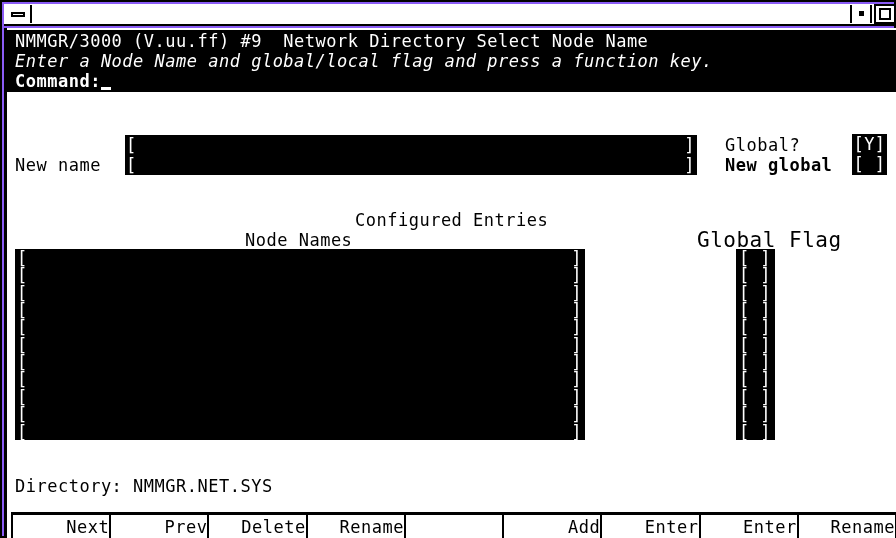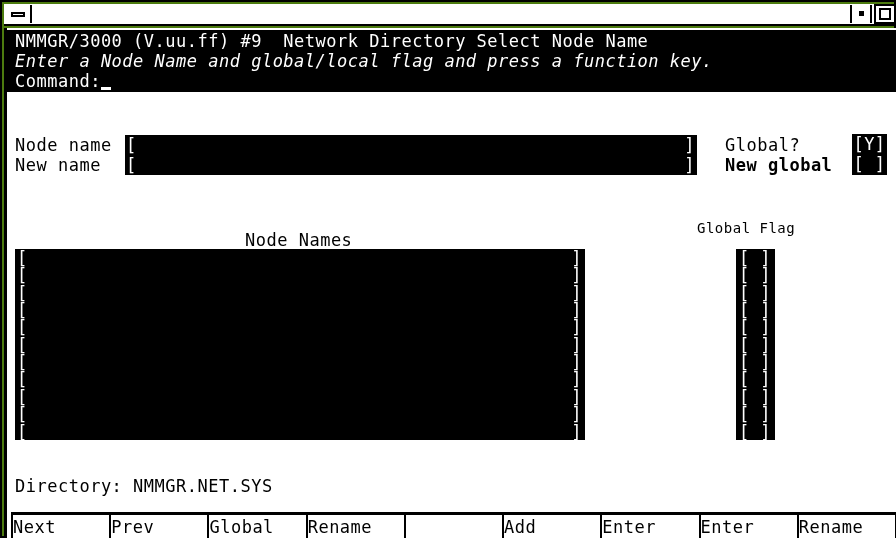--- a/index.html
+++ b/index.html
@@ -15,21 +15,21 @@
   }
 
   
   #window {
     position: absolute;
     left: 0; top: 0;
     width: 896px;
     height: 538px;
     box-sizing: border-box;
     border: 2px solid #000;
-    background: #4d7c0f;
+    background: #8b5cf6;
   }
 
   
   #titlebar {
     position: absolute;
     left: 2px; top: 2px;
     width: 892px;
     height: 22px;
     box-sizing: border-box;
     border-bottom: 2px solid #000;
@@ -112,21 +112,21 @@
     position: absolute;
     left: 8px;
     font-size: 17px;
     line-height: 20px;
     letter-spacing: 0.5px;
     white-space: pre;
     color: #fff;
   }
   #hdr-title { top: 1px; }
   #hdr-instruction { top: 21px; font-style: italic; }
-  #hdr-command { top: 41px; }
+  #hdr-command { top: 41px; font-weight: bold; }
 
   .cmd-cursor {
     position: absolute;
     left: 94px;
     top: 57px;
     width: 10px;
     height: 3px;
     background: #fff;
   }
 
@@ -162,21 +162,21 @@
   .field .br-l { position: absolute; left: 1px;  top: 0px; }
   .field .br-r { position: absolute; right: 2px; top: 0px; }
 
   #fld-global     { left: 845px; top: 106px; width: 35px; height: 21px; text-align: center; }
   #fld-new-global { left: 845px; top: 126px; width: 35px; height: 21px; text-align: center; }
   .flagbox { padding: 0; }
 
   
   #sec-title  { left: 348px; top: 182px; font-size: 17px; }
   #col-nodes  { left: 238px; top: 202px; font-size: 17px; }
-  #col-flag   { left: 690px; top: 190px; font-size: 14px; }
+  #col-flag   { left: 690px; top: 202px; font-size: 21px; }
 
   
   #list-nodes {
     position: absolute;
     left: 8px;
     top: 221px;
     width: 570px;
     height: 191px;
     background: #000;
   }
@@ -224,21 +224,21 @@
     box-sizing: border-box;
     border-right: 2px solid #000;
     border-bottom: 2px solid #000;
     position: relative;
     background: #fff;
     padding-top: 2px;
   }
   .fkey:first-child { border-left: 2px solid #000; }
   .fkey span {
     display: block;
-    text-align: left;
+    text-align: right;
     font-size: 17px;
     line-height: 21px;
     color: #000;
     white-space: pre;
     letter-spacing: 0.5px;
   }
   .fkey.blank span.l1 {
     border-bottom: 2px solid #000;
     height: 21px;
   }
@@ -262,38 +262,38 @@
 
   <div id="screen">
 
     <div id="header-block">
       <div class="hdr-line" id="hdr-title">NMMGR/3000 (V.uu.ff) #9  Network Directory Select Node Name</div>
       <div class="hdr-line" id="hdr-instruction">Enter a Node Name and global/local flag and press a function key.</div>
       <div class="hdr-line" id="hdr-command">Command:</div>
       <div class="cmd-cursor"></div>
     </div>
 
-    <div class="lbl" id="lbl-node-name">Node name</div>
     <div class="field" id="fld-node-name">
       <span class="br-l">[</span>
       <span class="br-r">]</span>
     </div>
 
     <div class="lbl" id="lbl-new-name">New name</div>
     <div class="field" id="fld-new-name">
       <span class="br-l">[</span>
       <span class="br-r">]</span>
     </div>
 
     <div class="lbl" id="lbl-global">Global?</div>
     <div class="field flagbox" id="fld-global">[Y]</div>
 
     <div class="lbl" id="lbl-new-global">New global</div>
     <div class="field flagbox" id="fld-new-global">[ ]</div>
 
+    <div class="lbl" id="sec-title">Configured Entries</div>
     <div class="lbl" id="col-nodes">Node Names</div>
     <div class="lbl" id="col-flag">Global Flag</div>
 
     <div id="list-nodes">
         <div class="lrow" style="top: 1px;"><span class="br-l">[</span><span></span><span class="br-r">]</span></div>
         <div class="lrow" style="top: 18.35px;"><span class="br-l">[</span><span></span><span class="br-r">]</span></div>
         <div class="lrow" style="top: 35.7px;"><span class="br-l">[</span><span></span><span class="br-r">]</span></div>
         <div class="lrow" style="top: 53.05px;"><span class="br-l">[</span><span></span><span class="br-r">]</span></div>
         <div class="lrow" style="top: 70.4px;"><span class="br-l">[</span><span></span><span class="br-r">]</span></div>
         <div class="lrow" style="top: 87.75px;"><span class="br-l">[</span><span></span><span class="br-r">]</span></div>
@@ -320,21 +320,21 @@
     <div class="lbl" id="dir-line">Directory: NMMGR.NET.SYS</div>
 
     <div id="fkeys">
         <div class="fkey">
           <span class="l1">Next</span>
         </div>
         <div class="fkey">
           <span class="l1">Prev</span>
         </div>
         <div class="fkey">
-          <span class="l1">Global</span>
+          <span class="l1">Delete</span>
         </div>
         <div class="fkey">
           <span class="l1">Rename</span>
         </div>
         <div class="fkey blank">
           <span class="l1">&nbsp;</span>
         </div>
         <div class="fkey">
           <span class="l1">Add</span>
         </div>

